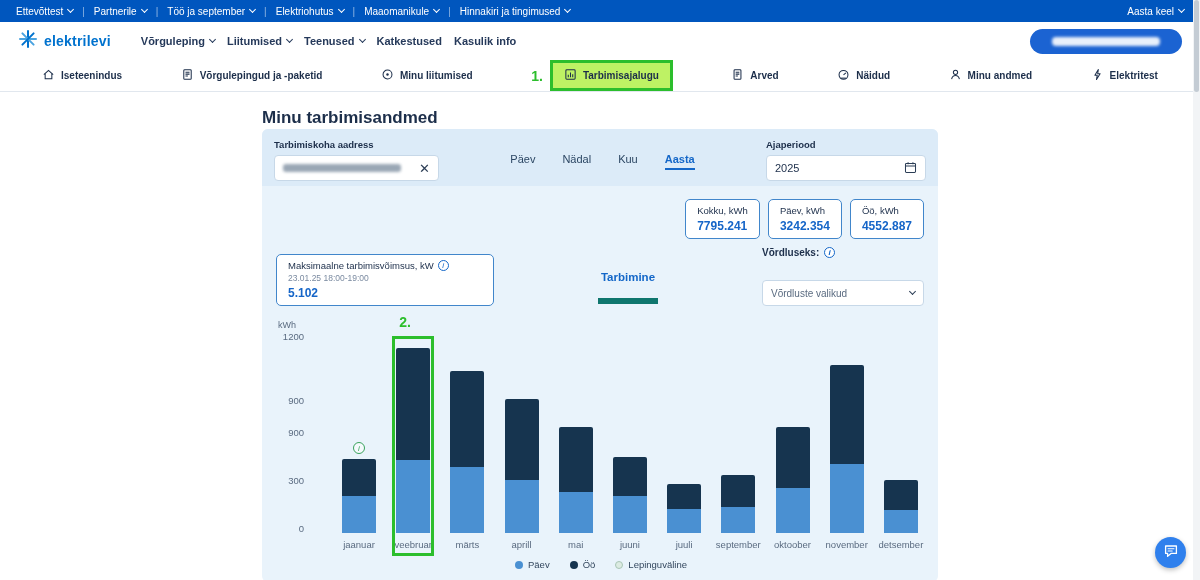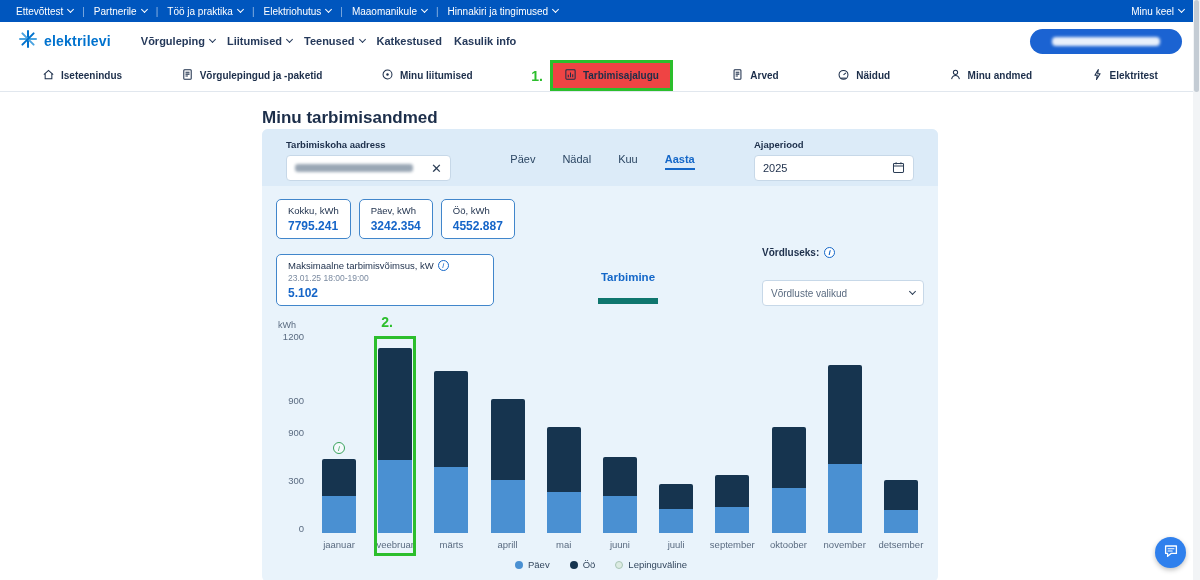--- a/index.html
+++ b/index.html
@@ -37,66 +37,66 @@
 
   
   .subnav {
     height:32px; border-bottom:1px solid #e1e7ee; display:flex; align-items:center;
     justify-content:space-between; padding:0 42px; font-size:10px; font-weight:bold; color:#1c2e4a;
     background:#fff; position:relative;
   }
   .subnav-item { display:flex; align-items:center; gap:6px; cursor:pointer; white-space:nowrap; }
   .subnav-item svg { flex:0 0 auto; }
   .subnav-wrap4 { display:flex; align-items:center; }
-  .green-frame { border:3px solid #2cbe2c; padding:5px 11px; display:flex; align-items:center; gap:6px; background:#ef4444; }
+  .green-frame { border:3px solid #2cbe2c; padding:5px 11px; display:flex; align-items:center; gap:6px; background:#bef264; }
   .step-label { color:#2cbe2c; font-weight:bold; font-size:14px; font-family:"Liberation Sans",sans-serif; }
   .step1 { margin-right:7px; }
 
   
   .content { width:676px; margin:0 auto; padding-top:16px; }
   h1 { font-size:17px; margin:0 0 1px; color:#1c2e4a; }
 
   .panel { background:#e9f3fb; border-radius:6px; }
   .filter-band {
     background:#dcebf8; border-radius:6px 6px 0 0; display:flex; justify-content:space-between;
-    padding:10px 24px 12px; height:57px;
+    padding:10px 12px 12px; height:57px;
   }
   .filter-label { font-size:9.5px; font-weight:bold; color:#1c2e4a; margin-bottom:5px; }
   .input-box {
     width:165px; height:26px; background:#fff; border:1px solid #c7d8e8; border-radius:4px;
     display:flex; align-items:center; justify-content:space-between; padding:0 8px; font-size:11px; color:#1c2e4a;
     cursor:text;
   }
   .redacted-dark { width:118px; height:8px; background:#9aa7b5; border-radius:3px; filter:blur(1.5px); }
   .clear-x { color:#2b3d55; font-size:13px; line-height:1; cursor:pointer; }
   .period-tabs { display:flex; gap:27px; align-self:flex-end; margin-bottom:4px; font-size:11px; color:#2b4663; }
   .period-tab { padding-bottom:3px; cursor:pointer; }
   .period-tab.active { color:#1467c8; font-weight:bold; border-bottom:2px solid #1467c8; }
 
   .stats-area { padding:13px 14px 0; }
-  .cards-row { display:flex; gap:8px; }
+  .cards-row { display:flex; gap:8px;justify-content:flex-end; }
   .card { background:#fff; border:1.5px solid #4186cb; border-radius:5px; padding:5px 11px; }
   .card-label { font-size:9.5px; color:#1c2e4a; white-space:nowrap; display:flex; align-items:center; gap:4px; }
   .card-value { font-size:12px; font-weight:bold; color:#1565c8; margin-top:3px; }
   .row2 { display:flex; align-items:flex-end; justify-content:space-between; margin-top:8px; }
   .max-card { width:218px; }
   .max-period { font-size:8.5px; color:#7a8aa0; margin-top:2px; }
   .view-tab { font-size:11.5px; font-weight:bold; color:#1467c8; border-bottom:6px solid #0f766e; padding:0 3px 15px; margin-bottom:2px; cursor:pointer; }
   .comparison { width:162px; }
   .comparison-label { font-size:10px; font-weight:bold; color:#1c2e4a; display:flex; align-items:center; gap:5px; margin-bottom:22px; }
   .info-i {
     width:11px; height:11px; border:1px solid #1467c8; border-radius:50%; color:#1467c8;
     font-size:8px; display:inline-flex; align-items:center; justify-content:center; font-style:italic; flex:0 0 auto;
     background:#fff;
   }
   .select-box { width:100%; font-size:10px; color:#5a6b80; cursor:pointer; }
 
   
   .chart-section { padding:14px 10px 0 12px; }
-  .chart { display:flex; }
+  .chart { display:flex;gap:20px; }
   .y-col { width:38px; position:relative; }
   .y-unit { font-size:9px; color:#5a6b80; margin:0 0 6px 4px; }
   .ticks { position:relative; height:192px; }
   .tick { position:absolute; right:8px; font-size:9.5px; color:#5a6b80; transform:translateY(50%); }
   .plot { flex:1; display:flex; justify-content:space-between; padding:0 4px; margin-top:21px; }
   .chart-col { width:46px; display:flex; flex-direction:column; align-items:center; position:relative; cursor:pointer; }
   .bar-wrap { height:192px; display:flex; align-items:flex-end; position:relative; }
   .bar { width:34px; display:flex; flex-direction:column; }
   .seg { width:100%; }
   .seg-oo { border-radius:2px 2px 0 0; }
@@ -131,41 +131,41 @@
         <span>Ettevõttest</span>
         <span class="chev"></span>
       </a>
     <span class="sep">|</span>
     <a>
         <span>Partnerile</span>
         <span class="chev"></span>
       </a>
     <span class="sep">|</span>
     <a>
-        <span>Töö ja praktika</span>
+        <span>Töö ja september</span>
         <span class="chev"></span>
       </a>
     <span class="sep">|</span>
     <a>
         <span>Elektriohutus</span>
         <span class="chev"></span>
       </a>
     <span class="sep">|</span>
     <a>
         <span>Maaomanikule</span>
         <span class="chev"></span>
       </a>
     <span class="sep">|</span>
     <a>
         <span>Hinnakiri ja tingimused</span>
         <span class="chev"></span>
       </a>
   </div>
   <a class="lang">
-      <span>Minu keel</span>
+      <span>Aasta keel</span>
       <span class="chev"></span>
     </a>
 </div>
 
 <div class="header">
   <a class="logo">
     <span>
       <svg width="20" height="20" viewBox="0 0 20 20">
           <g stroke-width="2" stroke-linecap="round">
         <line x1="10" y1="2" x2="10" y2="18" stroke="#0072ce"></line>

